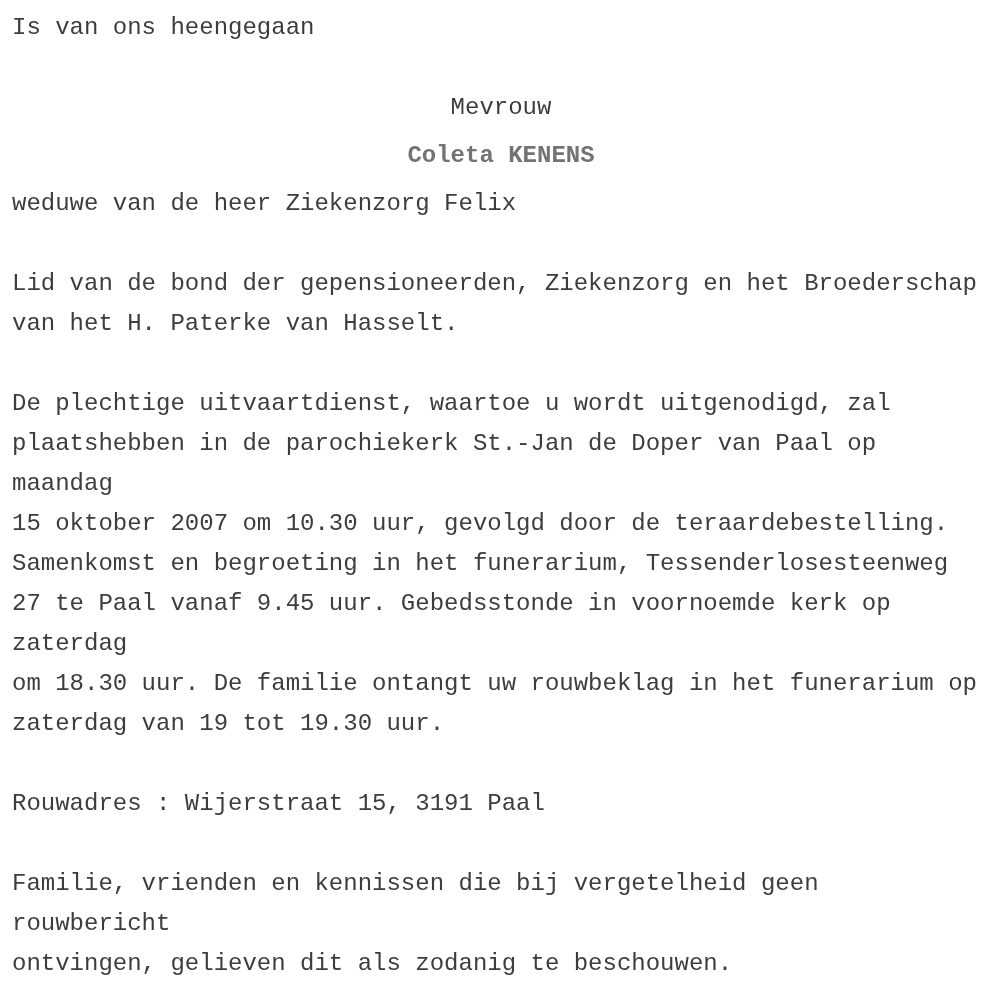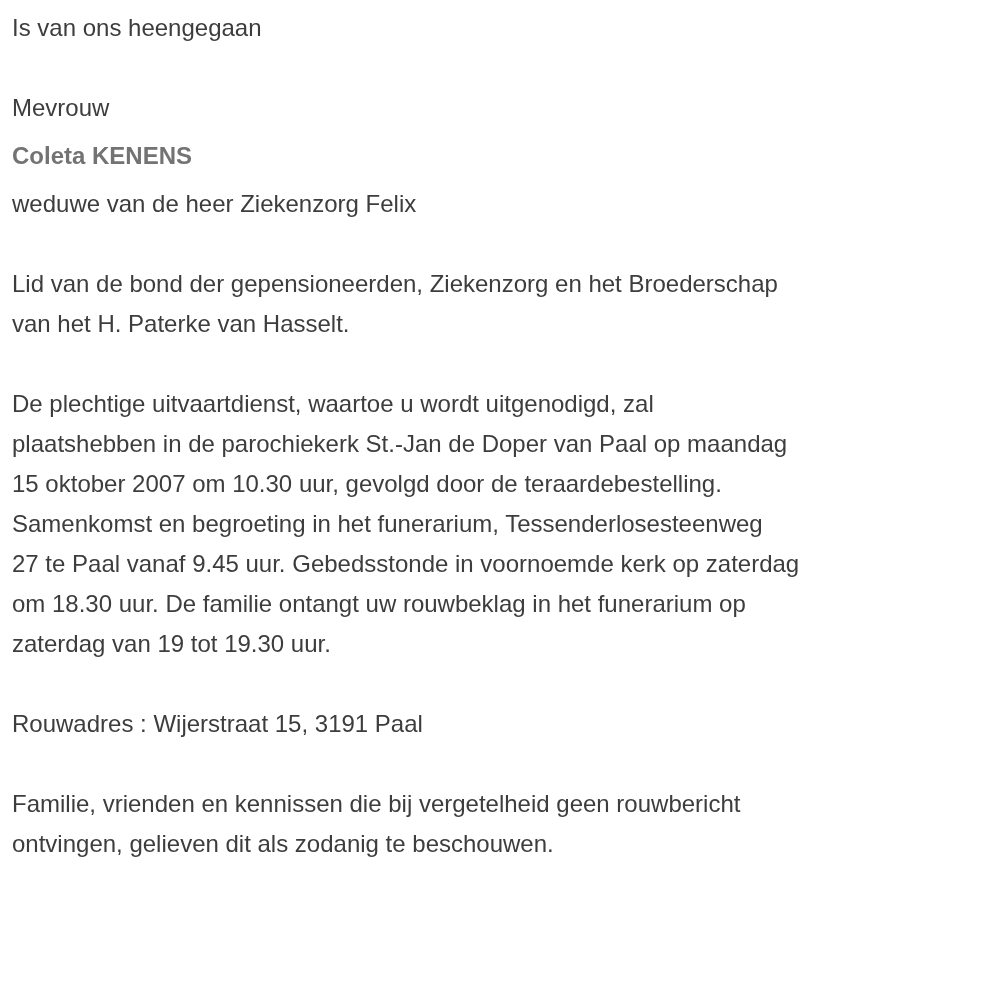--- a/index.html
+++ b/index.html
@@ -9,32 +9,33 @@
     }
     body {
       width: 1000px;
       height: 998px;
       overflow: hidden;
     }
     .doc {
       box-sizing: border-box;
       width: 1000px;
       padding: 8px 10px 8px 12px;
-      font-family: Liberation Sans, sans-serif;
+      font-family: Liberation Mono, monospace;
       font-size: 24px;
       line-height: 40px;
       color: #3d3d3d;
       -webkit-font-smoothing: antialiased;
     }
     .para {
       margin: 0 0 40px 0;
       white-space: pre-line; 
     }
     .para.tight {
       margin-bottom: 8px;
+      text-align: center;
     }
     .para.last {
       margin-bottom: 0;
     }
     .deceased-name {
       font-weight: bold;
       color: #737373;
     }
   </style>
 </head>

